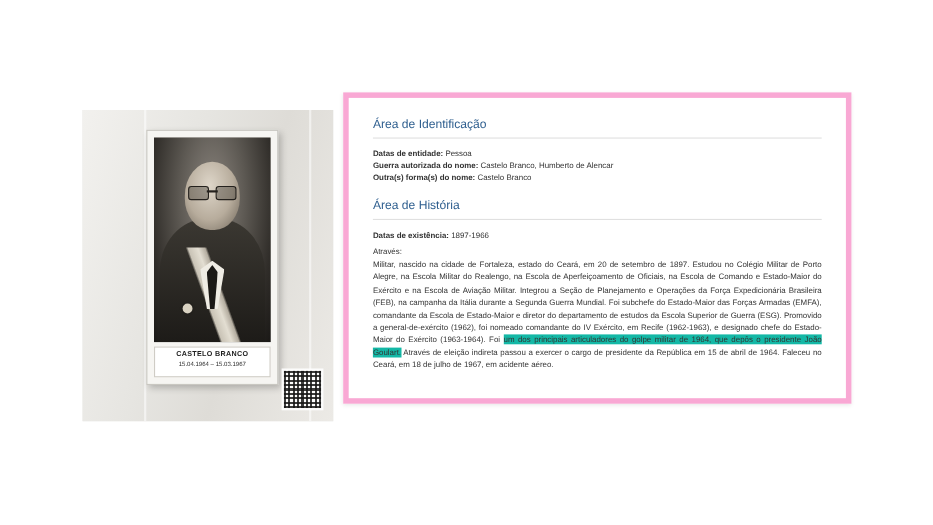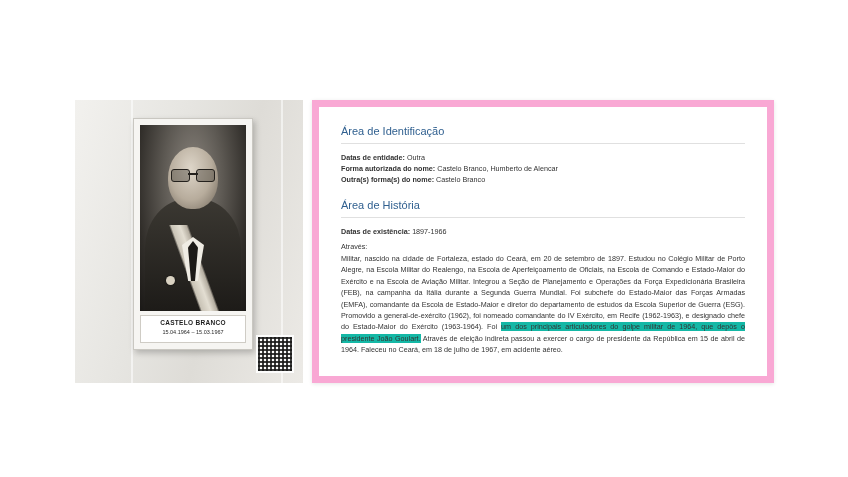--- a/index.html
+++ b/index.html
@@ -189,25 +189,25 @@
       repeating-linear-gradient(90deg, #2b2b2b 0 2px, #ffffff 2px 4px);
     background-blend-mode: multiply;
     border: 2px solid #fff;
     opacity: 0.9;
   }
 
   
   .doc-card {
     position: absolute;
     left: 312px;
-    top: 100px;
+    top: 84px;
     width: 462px;
     height: 283px;
     background: #ffffff;
-    border: 7px solid #f9a8d4;
+    border: 5px solid #f9a8d4;
     box-shadow: 0 1px 4px rgba(0,0,0,0.10);
     padding: 18px 22px 0 22px;
     box-sizing: border-box;
     overflow: hidden;
   }
   .section-title {
     font-size: 11px;
     color: #2f5f8f;
     font-weight: normal;
     padding-bottom: 6px;
@@ -274,24 +274,24 @@
 
     <div class="qr"></div>
   </div>
 
   <div class="doc-card">
 
     <h2 class="section-title">Área de Identificação</h2>
 
     <p class="field">
       <span class="lbl">Datas de entidade:</span>
-      <span>Outra</span>
+      <span>Pessoa</span>
     </p>
     <p class="field">
-      <span class="lbl">Forma autorizada do nome:</span>
+      <span class="lbl">Guerra autorizada do nome:</span>
       <span>Castelo Branco, Humberto de Alencar</span>
     </p>
     <p class="field">
       <span class="lbl">Outra(s) forma(s) do nome:</span>
       <span>Castelo Branco</span>
     </p>
 
     <h2 class="section-title second">Área de História</h2>
 
     <p class="field">

